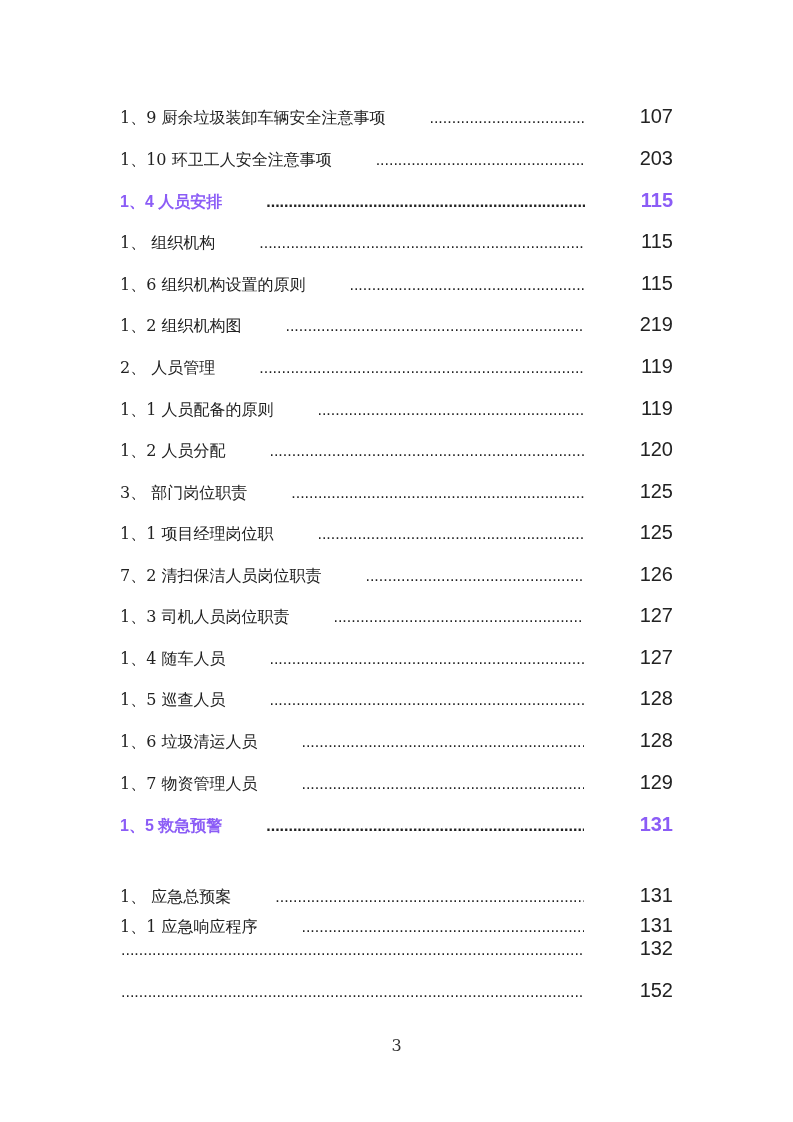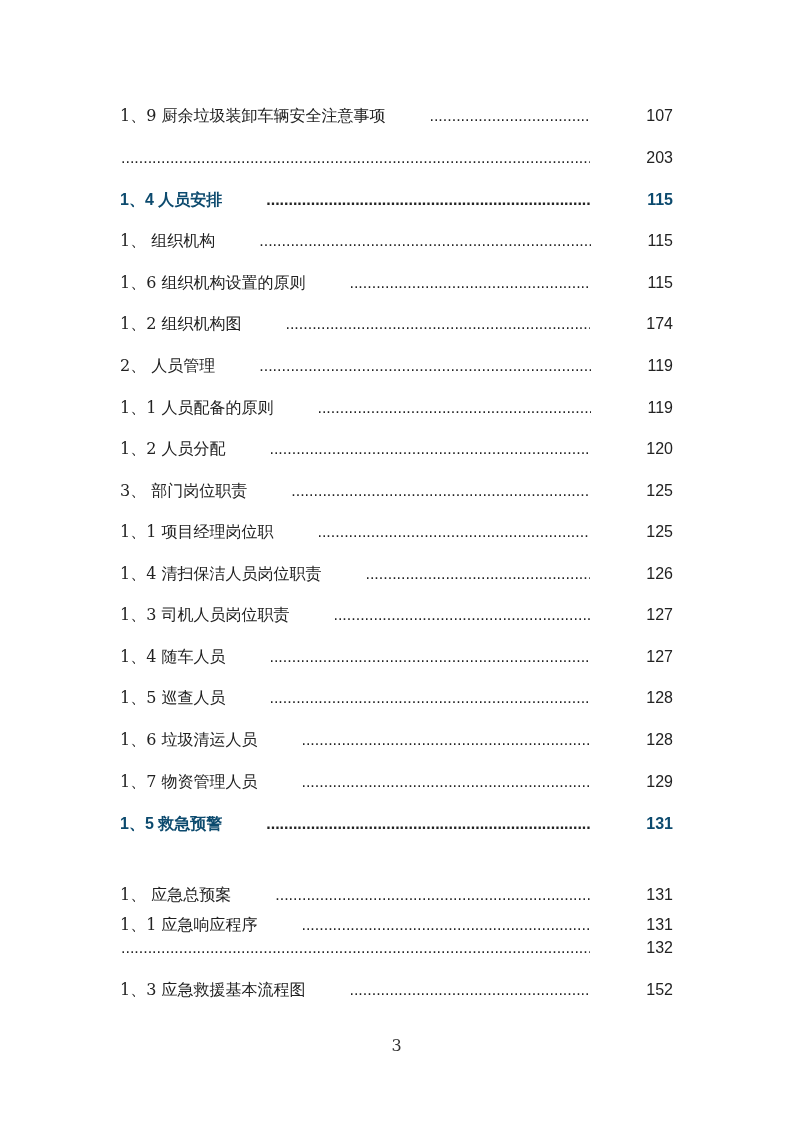--- a/index.html
+++ b/index.html
@@ -7,47 +7,48 @@
     .page { position: absolute; left: 0; top: 0; width: 793px; height: 1122px; background: #ffffff; }
     .toc { position: absolute; left: 120px; top: 100px; width: 553px; }
     .toc-entry {
       position: absolute; left: 0; width: 553px; height: 24px;
       display: flex; align-items: baseline;
       font-family: "DejaVu Serif", "Liberation Serif", serif;
       font-size: 16px; color: #222222; line-height: 24px;
       white-space: nowrap;
       gap: 43px;
     }
-    .toc-entry.bold { font-family: "Liberation Sans", "DejaVu Sans", sans-serif; font-weight: bold; color: #0c4a6e; }
+    .toc-entry.bold { font-family: "Liberation Sans", "DejaVu Sans", sans-serif; font-weight: bold; color: #8b5cf6; }
     .toc-title { flex: 0 0 auto; }
     .toc-leader {
       flex: 1 1 auto; overflow: hidden; margin: 0 1px;
       font-family: "Liberation Sans", sans-serif; letter-spacing: 0px;
       color: #222222;
     }
     .toc-leader::before {
       content: "........................................................................................................................................................................................................";
     }
-    .toc-page { flex: 0 0 auto; font-family: "Liberation Sans", "DejaVu Sans", sans-serif; font-size: 16px; margin-left: 12px; }
+    .toc-page { flex: 0 0 auto; font-family: "Liberation Sans", "DejaVu Sans", sans-serif; font-size: 20px; margin-left: 12px; }
     .page-number {
       position: absolute; left: 0; width: 793px; top: 1036px; text-align: center;
       font-family: "DejaVu Serif", "Liberation Serif", serif; font-size: 16px; color: #333333;
     }
   </style>
 </head>
 <body>
 
 <div class="page">
   <div class="toc">
     <div class="toc-entry" style="top:4px">
         <span class="toc-title">1、9 厨余垃圾装卸车辆安全注意事项</span>
         <span class="toc-leader"></span>
         <span class="toc-page">107</span>
       </div>
     <div class="toc-entry" style="top:46px">
+        <span class="toc-title">1、10 环卫工人安全注意事项</span>
         <span class="toc-leader"></span>
         <span class="toc-page">203</span>
       </div>
     <div class="toc-entry bold" style="top:88px">
         <span class="toc-title">1、4  人员安排</span>
         <span class="toc-leader"></span>
         <span class="toc-page">115</span>
       </div>
     <div class="toc-entry" style="top:129px">
         <span class="toc-title">1、   组织机构</span>
@@ -55,21 +56,21 @@
         <span class="toc-page">115</span>
       </div>
     <div class="toc-entry" style="top:171px">
         <span class="toc-title">1、6 组织机构设置的原则</span>
         <span class="toc-leader"></span>
         <span class="toc-page">115</span>
       </div>
     <div class="toc-entry" style="top:212px">
         <span class="toc-title">1、2 组织机构图</span>
         <span class="toc-leader"></span>
-        <span class="toc-page">174</span>
+        <span class="toc-page">219</span>
       </div>
     <div class="toc-entry" style="top:254px">
         <span class="toc-title">2、   人员管理</span>
         <span class="toc-leader"></span>
         <span class="toc-page">119</span>
       </div>
     <div class="toc-entry" style="top:296px">
         <span class="toc-title">1、1 人员配备的原则</span>
         <span class="toc-leader"></span>
         <span class="toc-page">119</span>
@@ -83,21 +84,21 @@
         <span class="toc-title">3、   部门岗位职责</span>
         <span class="toc-leader"></span>
         <span class="toc-page">125</span>
       </div>
     <div class="toc-entry" style="top:420px">
         <span class="toc-title">1、1 项目经理岗位职</span>
         <span class="toc-leader"></span>
         <span class="toc-page">125</span>
       </div>
     <div class="toc-entry" style="top:462px">
-        <span class="toc-title">1、4 清扫保洁人员岗位职责</span>
+        <span class="toc-title">7、2 清扫保洁人员岗位职责</span>
         <span class="toc-leader"></span>
         <span class="toc-page">126</span>
       </div>
     <div class="toc-entry" style="top:503px">
         <span class="toc-title">1、3 司机人员岗位职责</span>
         <span class="toc-leader"></span>
         <span class="toc-page">127</span>
       </div>
     <div class="toc-entry" style="top:545px">
         <span class="toc-title">1、4 随车人员</span>
@@ -132,20 +133,19 @@
     <div class="toc-entry" style="top:813px">
         <span class="toc-title">1、1 应急响应程序</span>
         <span class="toc-leader"></span>
         <span class="toc-page">131</span>
       </div>
     <div class="toc-entry" style="top:836px">
         <span class="toc-leader"></span>
         <span class="toc-page">132</span>
       </div>
     <div class="toc-entry" style="top:878px">
-        <span class="toc-title">1、3 应急救援基本流程图</span>
         <span class="toc-leader"></span>
         <span class="toc-page">152</span>
       </div>
   </div>
 
   <div class="page-number">3</div>
 </div>
 
 </body></html>

